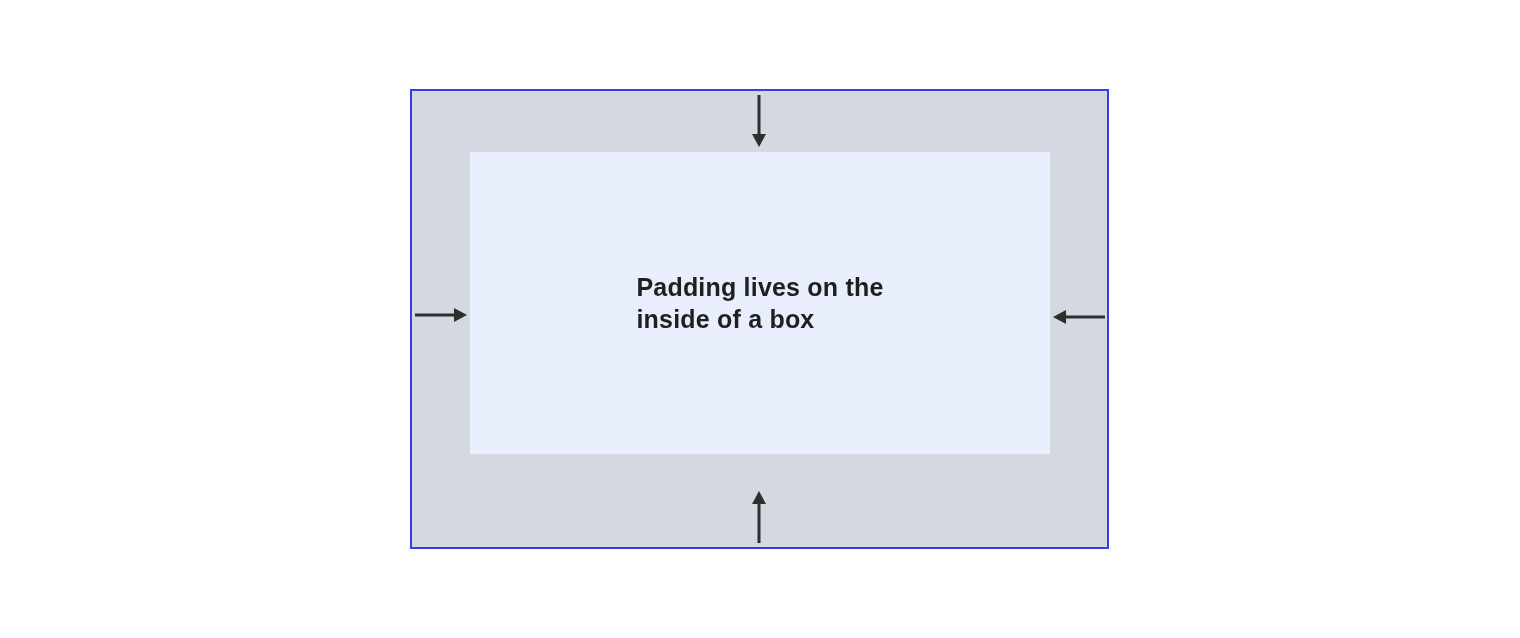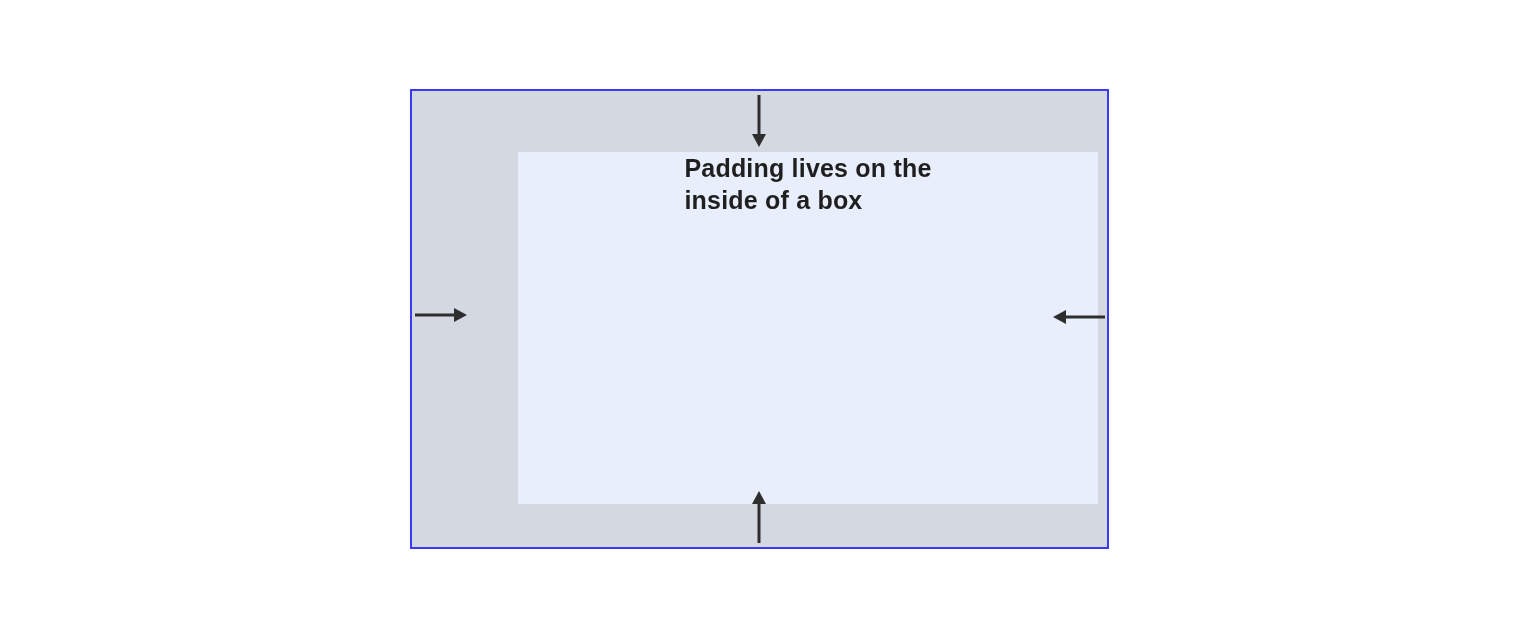--- a/index.html
+++ b/index.html
@@ -27,25 +27,25 @@
     height: 460px;
     box-sizing: border-box;
     border: 2px solid var(--box-border, #3a3af2);
     background: var(--padding-area, #d3d8e1);
   }
   .inner-box {
     position: absolute;
     left: 470px;
     top: 152px;
     width: 580px;
-    height: 352px;
+    height: 302px;
     background: var(--content-area, #e8eefb);
     display: flex;
+    align-items: center;
     justify-content: center;
-    margin-left: 48px;
   }
   .caption {
     font-weight: 700;
     font-size: 25px;
     line-height: 32px;
     color: var(--text, #1f1f1f);
     white-space: pre-line;
     text-align: left;
     letter-spacing: 0.2px;
   }

